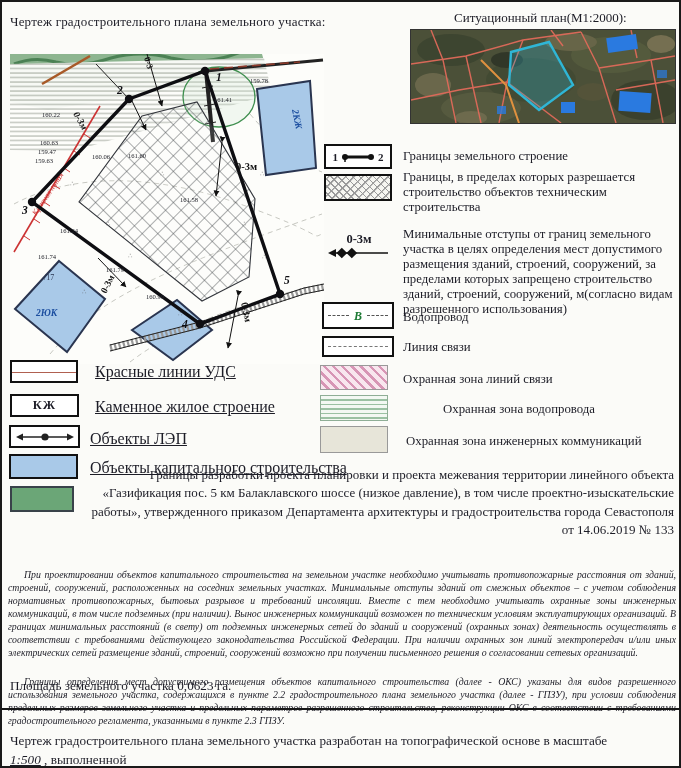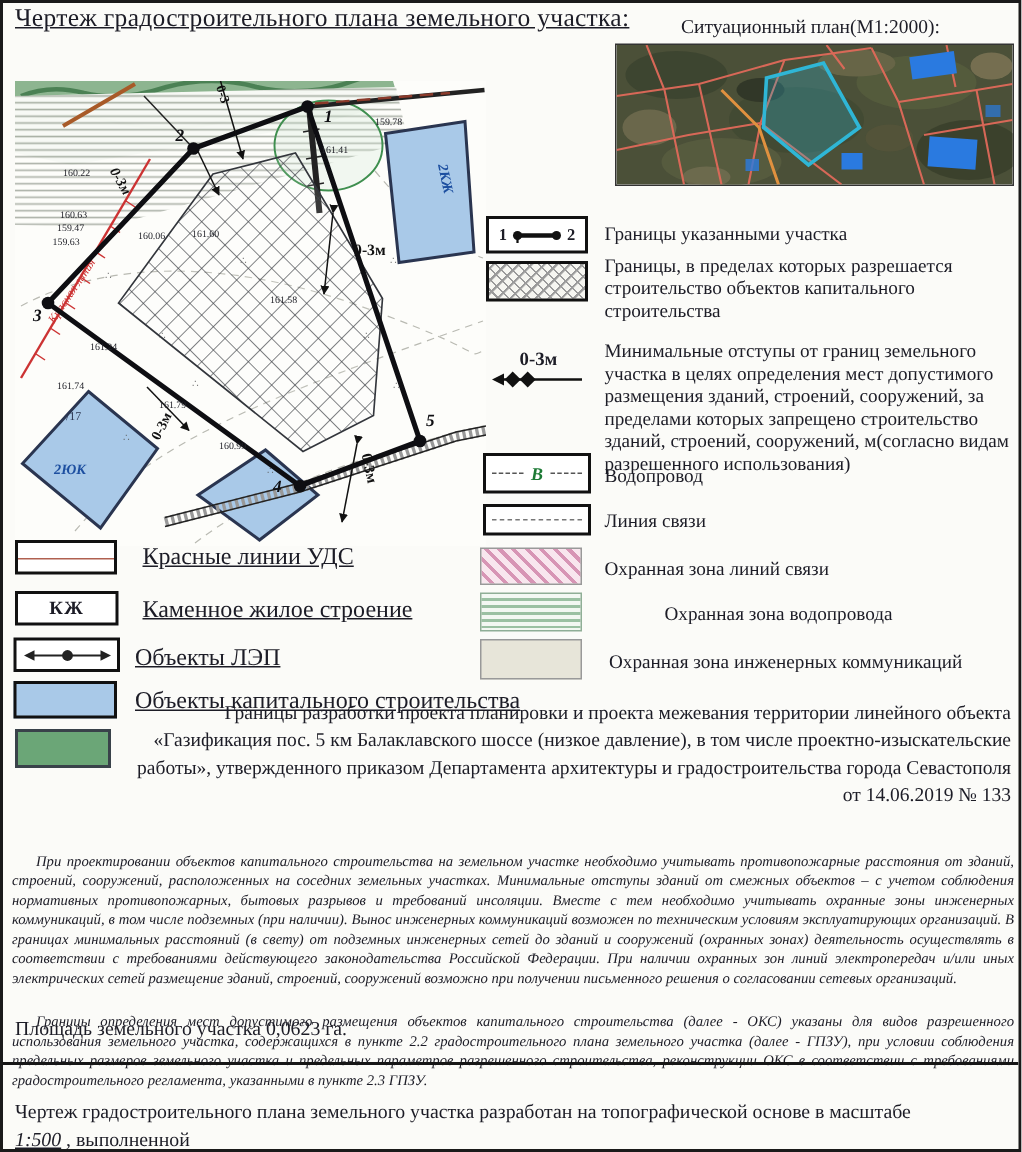--- a/index.html
+++ b/index.html
@@ -5,21 +5,21 @@
   html,body{margin:0;padding:0;background:#e8e8e8;}
   .page{
     position:relative;width:681px;height:768px;margin:0 auto;
     background:#fbfbf8;color:#1c1c26;
     font-family:"Liberation Serif", serif;
     overflow:hidden;
     box-sizing:border-box;
     border:2px solid #1a1a1a;
   }
   .abs{position:absolute;}
-  .page-title{left:8px;top:0;font-size:17px;letter-spacing:.2px;text-decoration:underline;}
+  .page-title{left:8px;top:12px;font-size:13px;letter-spacing:.2px;}
   .sit-title{left:452px;top:8px;font-size:13px;}
   .sit-plan{left:408px;top:27px;width:264px;height:93px;border:1px solid #333;}
   .legend-header{left:420px;top:124px;width:250px;text-align:center;font-size:13.5px;}
 
   
   .rrow{position:absolute;}
   .rsym{position:absolute;box-sizing:border-box;}
   .rlabel{position:absolute;font-size:12.8px;line-height:1.18;}
   .box-heavy{border:2.5px solid #111;background:#fff;}
   .box-light{border:1px solid #999;}
@@ -251,26 +251,26 @@
         <span>1</span>
         <svg width="36" height="12">
           <line x1="5" y1="6" x2="31" y2="6" stroke="#111" stroke-width="3"></line>
           <circle cx="5" cy="6" r="3" fill="#111"></circle>
             <circle cx="31" cy="6" r="3" fill="#111"></circle>
           <line x1="5" y1="6" x2="5" y2="11" stroke="#111" stroke-width="1.5"></line>
         </svg>
         <span>2</span>
       </div>
     </div>
-    <div class="rlabel" style="left:401px;top:147px;width:272px;">Границы указанными участка</div>
+    <div class="rlabel" style="left:401px;top:147px;width:272px;">Границы земельного строение</div>
   </div>
 
   <div class="rrow">
     <div class="rsym box-heavy xhatch" style="left:322px;top:172px;width:68px;height:27px;"></div>
-    <div class="rlabel" style="left:401px;top:168px;width:274px;">Границы, в пределах которых разрешается строительство  объектов  капитального строительства</div>
+    <div class="rlabel" style="left:401px;top:168px;width:274px;">Границы, в пределах которых разрешается строительство  объектов  техническим строительства</div>
   </div>
 
   <div class="rrow">
     <div class="rsym offset-sym" style="left:322px;top:230px;width:70px;">
       <div>0-3м</div>
       <svg width="66" height="12">
         <line x1="6" y1="6" x2="62" y2="6" stroke="#111" stroke-width="1.6"></line>
         <path d="M2,6 L10,2 L10,10 z" fill="#111"></path>
         <rect x="12" y="2.2" width="7.6" height="7.6" transform="rotate(45 15.8 6)" fill="#111"></rect>
         <rect x="22" y="2.2" width="7.6" height="7.6" transform="rotate(45 25.8 6)" fill="#111"></rect>

